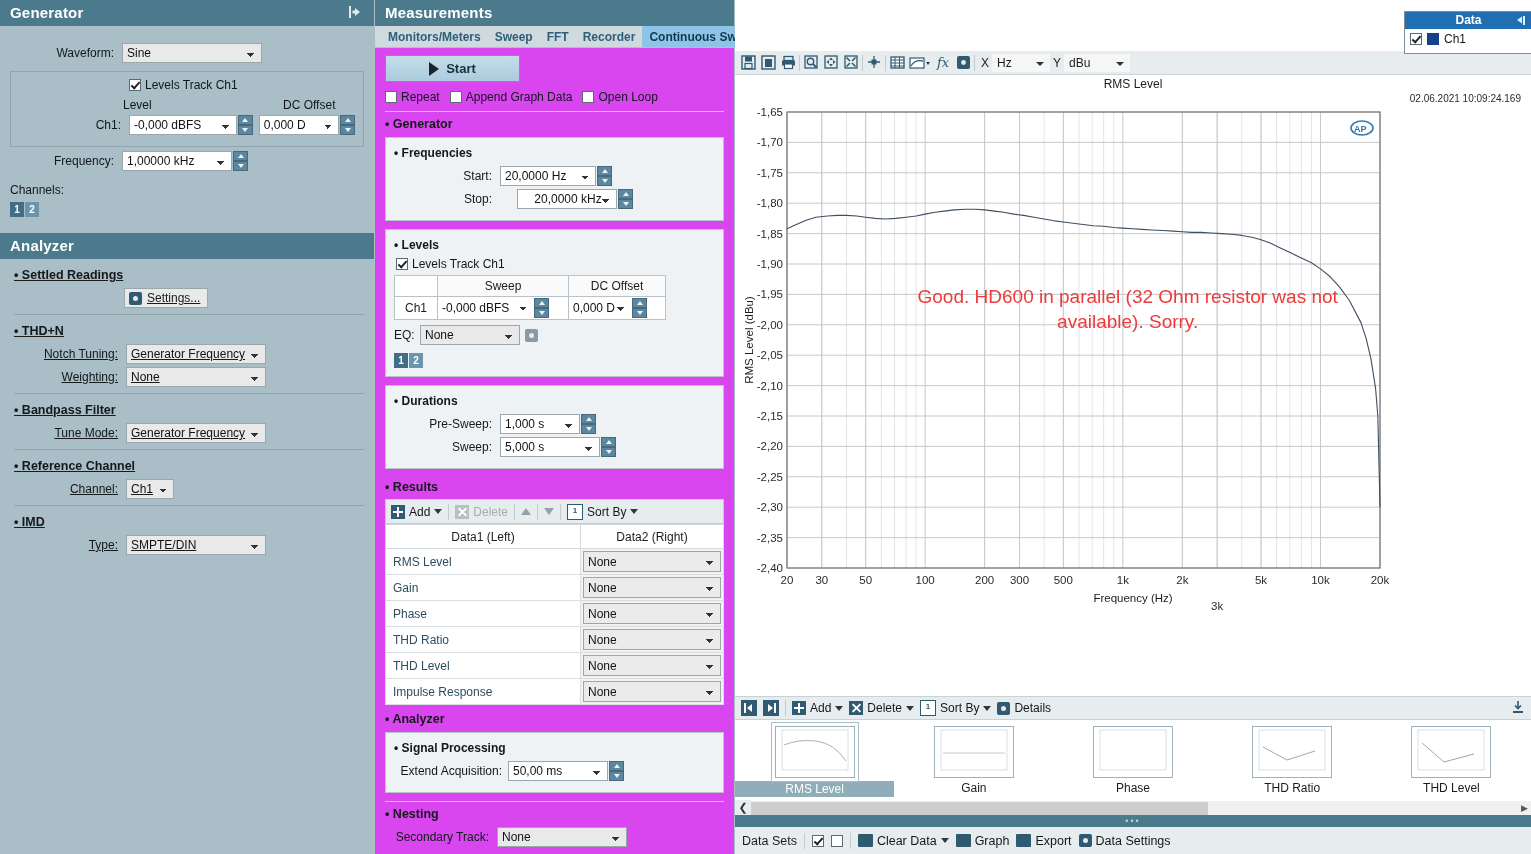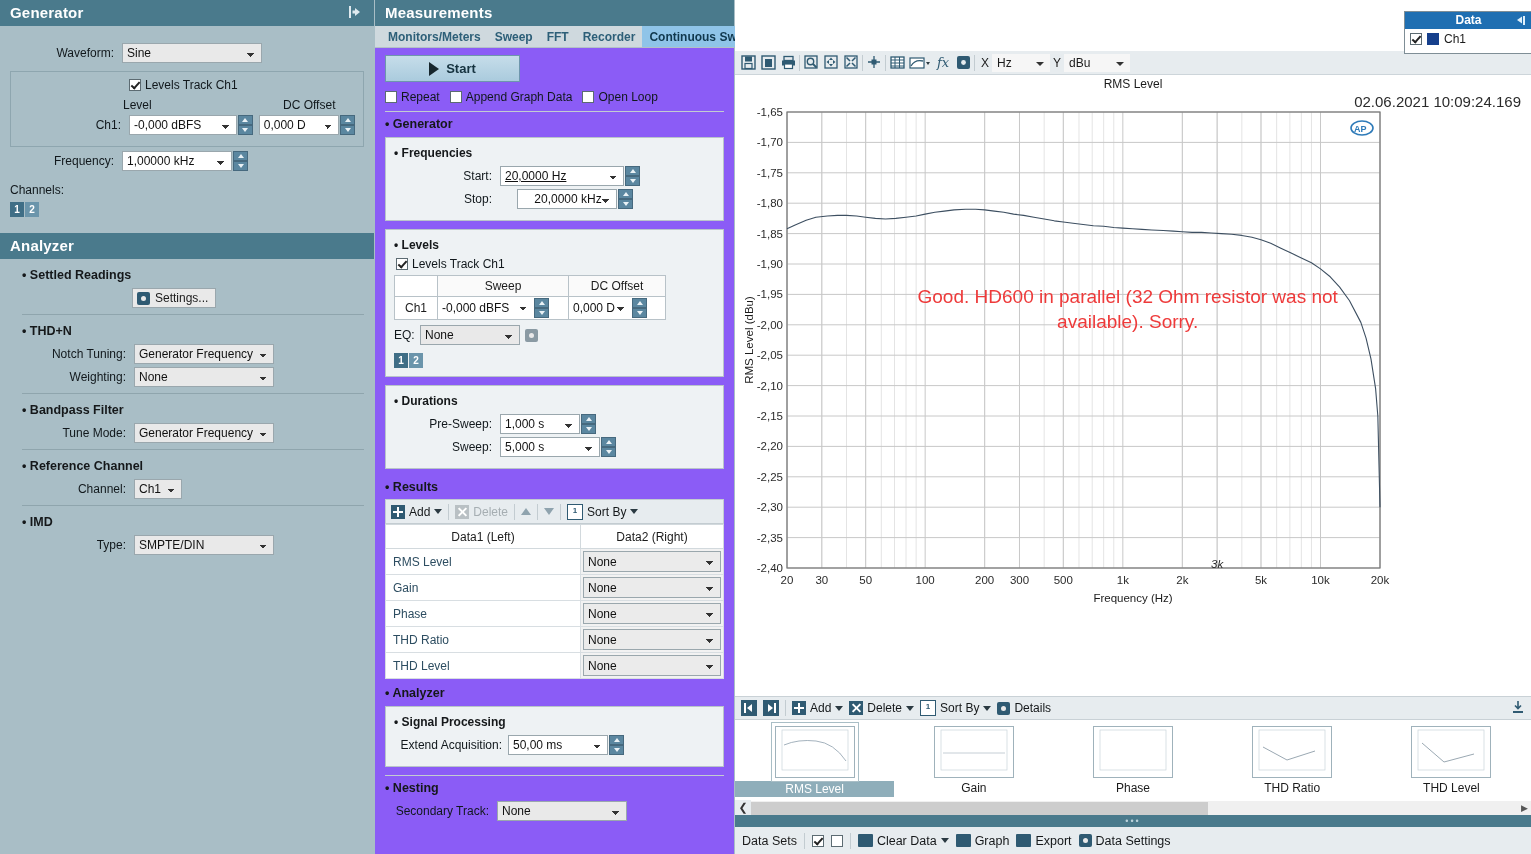--- a/index.html
+++ b/index.html
@@ -76,30 +76,30 @@
     background:linear-gradient(#cfe1ea,#aec9d8);height:22px;padding:0 6px 0 4px;
     box-sizing:border-box;
   }
   .onoff .tri{width:0;height:0;border-left:9px solid #17262d;border-top:6px solid transparent;border-bottom:6px solid transparent;}
   .onoff .sw{width:22px;height:12px;background:#708b99;border:1px solid #4a6b7c;position:relative;}
   .onoff .sw::after{content:"";position:absolute;left:1px;top:1px;width:9px;height:8px;background:#d7e4ea;}
   .onoff .txt{font-size:11px;font-weight:bold;color:#1a2a32;}
 
   .boxgroup{border:1px solid #8ea6af;padding:6px 8px 8px 8px;margin:8px 0 4px 0;}
 
-  #ana-body{padding:6px 10px 6px 22px;}
+  #ana-body{padding:6px 10px 6px 14px;text-decoration:underline;}
   .gearbtn{
     display:inline-flex;align-items:center;gap:5px;background:#e9e9e9;border:1px solid #9aa7ad;
     height:20px;padding:0 7px 0 4px;box-sizing:border-box;font-size:12px;
   }
   .gear{width:13px;height:13px;background:#2f5a72;display:inline-block;position:relative;border-radius:2px;}
   .gear::after{content:"";position:absolute;left:4px;top:4px;width:5px;height:5px;border-radius:50%;background:#e9e9e9;}
 
   
-  #mid{position:absolute;left:375px;top:0;width:359px;height:854px;background:#8b5cf6;}
+  #mid{position:absolute;left:375px;top:0;width:359px;height:854px;background:#d946ef;}
   #meas-tabs{
     background:#cfd9de;border-bottom:1px solid #b3c0c7;height:21px;display:flex;align-items:stretch;
     padding-left:6px;
   }
   .tab{
     font-size:12px;font-weight:bold;color:#2d5f78;padding:2px 7px 0 7px;line-height:18px;
     white-space:nowrap;
   }
   .tab.active{background:#8fc4e8;color:#10384d;}
   #mid-body{padding:7px 10px 0 10px;}
@@ -162,21 +162,21 @@
   .axisgrp{display:inline-flex;align-items:center;gap:3px;margin-left:4px;font-size:12px;}
   .axissel{
     width:58px;height:18px;background:#f6f6f6;border:1px solid #f6f6f6;font-size:12px;
     display:inline-flex;align-items:center;padding-left:4px;box-sizing:border-box;position:relative;
   }
   .axissel.w2{width:66px;}
   .axissel .c{position:absolute;right:5px;top:7px;width:0;height:0;
     border-left:4px solid transparent;border-right:4px solid transparent;border-top:4px solid #333;}
 
   #graph-title{position:absolute;left:0;top:77px;width:796px;text-align:center;font-size:12px;color:#1b1b1b;}
-  #graph-date{position:absolute;right:10px;top:93px;font-size:15px;color:#2b2b2b;}
+  #graph-date{position:absolute;right:10px;top:93px;font-size:10px;color:#2b2b2b;}
 
   #plotwrap{position:absolute;left:0;top:100px;width:796px;height:600px;}
   #ylabel{
     position:absolute;left:3px;top:300px;transform:translate(-50%,-50%) rotate(-90deg);
     font-size:11.5px;white-space:nowrap;color:#1b1b1b;
   }
   #xlabel{position:absolute;left:0;top:576px;width:796px;text-align:center;font-size:11.5px;color:#1b1b1b;}
   .ytick{position:absolute;right:0;font-size:11.5px;color:#2b2b2b;transform:translateY(-50%);text-align:right;width:44px;}
   .xtick{position:absolute;top:0;font-size:11.5px;color:#2b2b2b;transform:translateX(-50%);}
   #annot{
@@ -397,21 +397,21 @@
         </label>
       </div>
 
       <div class="hr" style="background:#c3ccd1;margin:7px 0 2px 0;"></div>
       <div class="section-hdr">Generator</div>
 
       <div class="innerbox">
         <div class="section-hdr" style="font-size:12px;">Frequencies</div>
         <div class="row">
           <span class="lbl" style="width:98px;text-align:right;padding-right:8px;">Start:</span>
-          <select style="width:124px;text-decoration:underline;"><option>20,0000 Hz</option></select>
+          <select style="width:96px;"><option>20,0000 Hz</option></select>
           <span class="spin">
               <div class="up"></div>
               <div class="dn"></div>
             </span>
         </div>
         <div class="row">
           <span class="lbl" style="width:98px;text-align:right;padding-right:25px;">Stop:</span>
           <select style="width:100px;text-align:center;"><option>20,0000 kHz</option></select>
           <span class="spin">
               <div class="up"></div>
@@ -529,20 +529,24 @@
         <tr>
           <td>Phase</td>
           <td class="r2"><select class="sel-lgray" style="width:100%;height:21px;"><option>None</option></select></td>
         </tr>
         <tr>
           <td>THD Ratio</td>
           <td class="r2"><select class="sel-lgray" style="width:100%;height:21px;"><option>None</option></select></td>
         </tr>
         <tr>
           <td>THD Level</td>
+          <td class="r2"><select class="sel-lgray" style="width:100%;height:21px;"><option>None</option></select></td>
+        </tr>
+        <tr>
+          <td>Impulse Response</td>
           <td class="r2"><select class="sel-lgray" style="width:100%;height:21px;"><option>None</option></select></td>
         </tr>
       </tbody>
         </table>
 
       <div class="section-hdr" style="margin-top:4px;">Analyzer</div>
       <div class="innerbox">
         <div class="section-hdr" style="font-size:12px;">Signal Processing</div>
         <div class="row">
           <span class="lbl" style="width:108px;text-align:right;padding-right:6px;">Extend Acquisition:</span>
@@ -747,21 +751,21 @@
       <div id="xtickwrap">
           <div class="xtick" style="left: 52px; top: 474px;">20</div>
           <div class="xtick" style="left: 86.8074px; top: 474px;">30</div>
           <div class="xtick" style="left: 130.659px; top: 474px;">50</div>
           <div class="xtick" style="left: 190.163px; top: 474px;">100</div>
           <div class="xtick" style="left: 249.667px; top: 474px;">200</div>
           <div class="xtick" style="left: 284.474px; top: 474px;">300</div>
           <div class="xtick" style="left: 328.326px; top: 474px;">500</div>
           <div class="xtick" style="left: 387.83px; top: 474px;">1k</div>
           <div class="xtick" style="left: 447.333px; top: 474px;">2k</div>
-          <div class="xtick" style="left: 482.141px; top: 458px; font-style: italic;">3k</div>
+          <div class="xtick" style="left: 482.141px; top: 500px;">3k</div>
           <div class="xtick" style="left: 525.993px; top: 474px;">5k</div>
           <div class="xtick" style="left: 585.496px; top: 474px;">10k</div>
           <div class="xtick" style="left: 645px; top: 474px;">20k</div>
         </div>
       <div id="annot" style="left: 171.007px; top: 185.28px; width: 443.374px;">Good. HD600 in parallel (32 Ohm resistor was not available). Sorry.</div>
       <div id="aplogo" style="right: 159px; top: 20px;">
         <svg width="24" height="16" viewBox="0 0 24 16">
             <ellipse cx="12" cy="8" rx="11" ry="7" fill="none" stroke="#2e7ab8" stroke-width="1.6"></ellipse>
             <text x="4" y="12" font-family="Liberation Sans, sans-serif" font-size="9" font-weight="bold" fill="#2e7ab8">AP</text>
           </svg>

